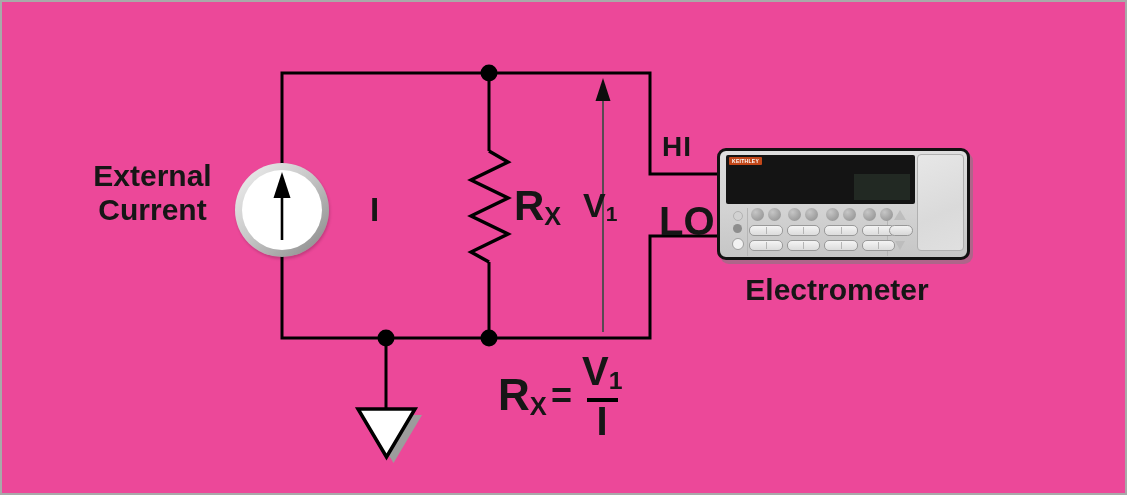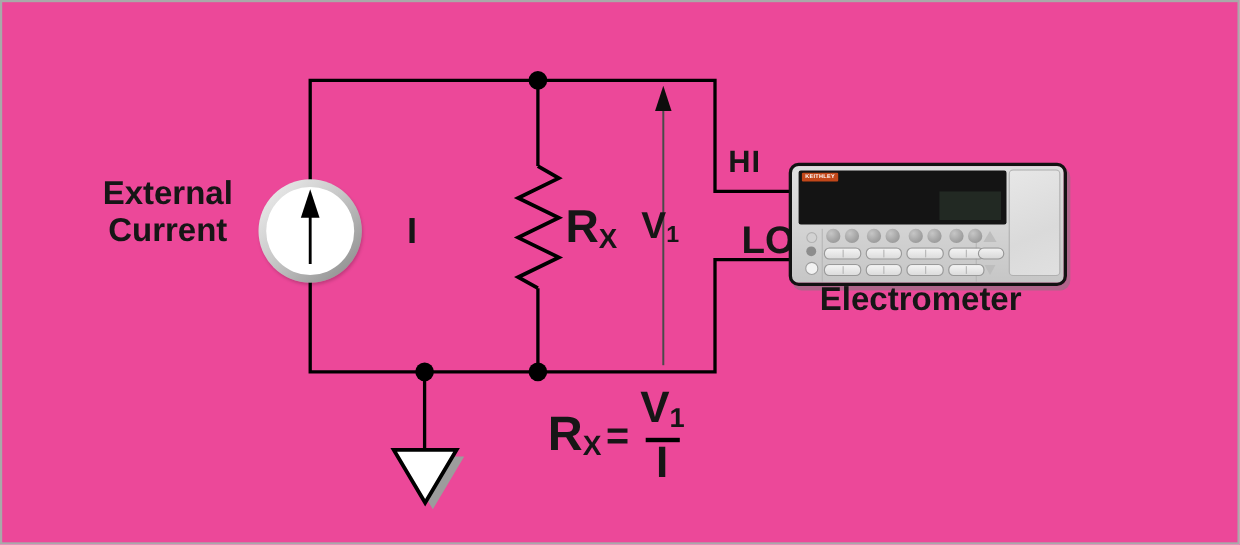--- a/index.html
+++ b/index.html
@@ -38,21 +38,21 @@
   #source-label {
     left: 68px; top: 157px; width: 165px;
     text-align: center; font-size: 30px; line-height: 33.5px;
   }
 
   #current-label  { left: 368px; top: 189px; font-size: 33px; }
   #resistor-label { left: 512px; top: 180px; font-size: 42px; }
   #resistor-label sub.small { font-size: 60%; }
   #voltage-label  { left: 581px; top: 184px; font-size: 34px; }
   #hi-label       { left: 660px; top: 129px; font-size: 28px; letter-spacing: 1px; }
-  #lo-label       { left: 672px; top: 197px; font-size: 35px; }
+  #lo-label       { left: 657px; top: 197px; font-size: 40px; }
 
   
   #meter {
     position: absolute; left: 715px; top: 146px;
     width: 253px; height: 112px; box-sizing: border-box;
     border: 3px solid #121212; border-radius: 9px;
     background: linear-gradient(180deg, #dedede 0%, #d3d3d3 55%, #c6c6c6 100%);
     box-shadow: 3px 4px 0 rgba(125,125,125,0.55);
   }
   #meter-display {
@@ -114,21 +114,21 @@
     border: 1px solid #979797; border-radius: 6px;
     background: linear-gradient(180deg, #f2f2f2, #d8d8d8);
   }
   #meter-side-panel {
     position: absolute; left: 197px; top: 3px;
     width: 47px; height: 97px; box-sizing: border-box;
     border: 1px solid #b0b0b0; border-radius: 4px;
     background: linear-gradient(155deg, #e7e7e7 0%, #dadada 60%, #e0e0e0 100%);
   }
   #meter-caption {
-    left: 705px; top: 254px; width: 260px;
+    left: 705px; top: 271px; width: 260px;
     text-align: center; font-size: 30px; line-height: 34px;
   }
 
   
   #formula-lhs    { left: 496px; top: 368px; font-size: 44px; }
   #formula-lhs sub.small { font-size: 58%; }
   #formula-equals { left: 549px; top: 373px; font-size: 36px; }
   #formula-frac   { left: 580px; top: 349px; width: 40px; text-align: center; }
   #formula-num    { font-size: 40px; line-height: 40px; }
   #formula-bar    { width: 31px; height: 3.5px; background: #000; margin: 1px auto 2px auto; }

